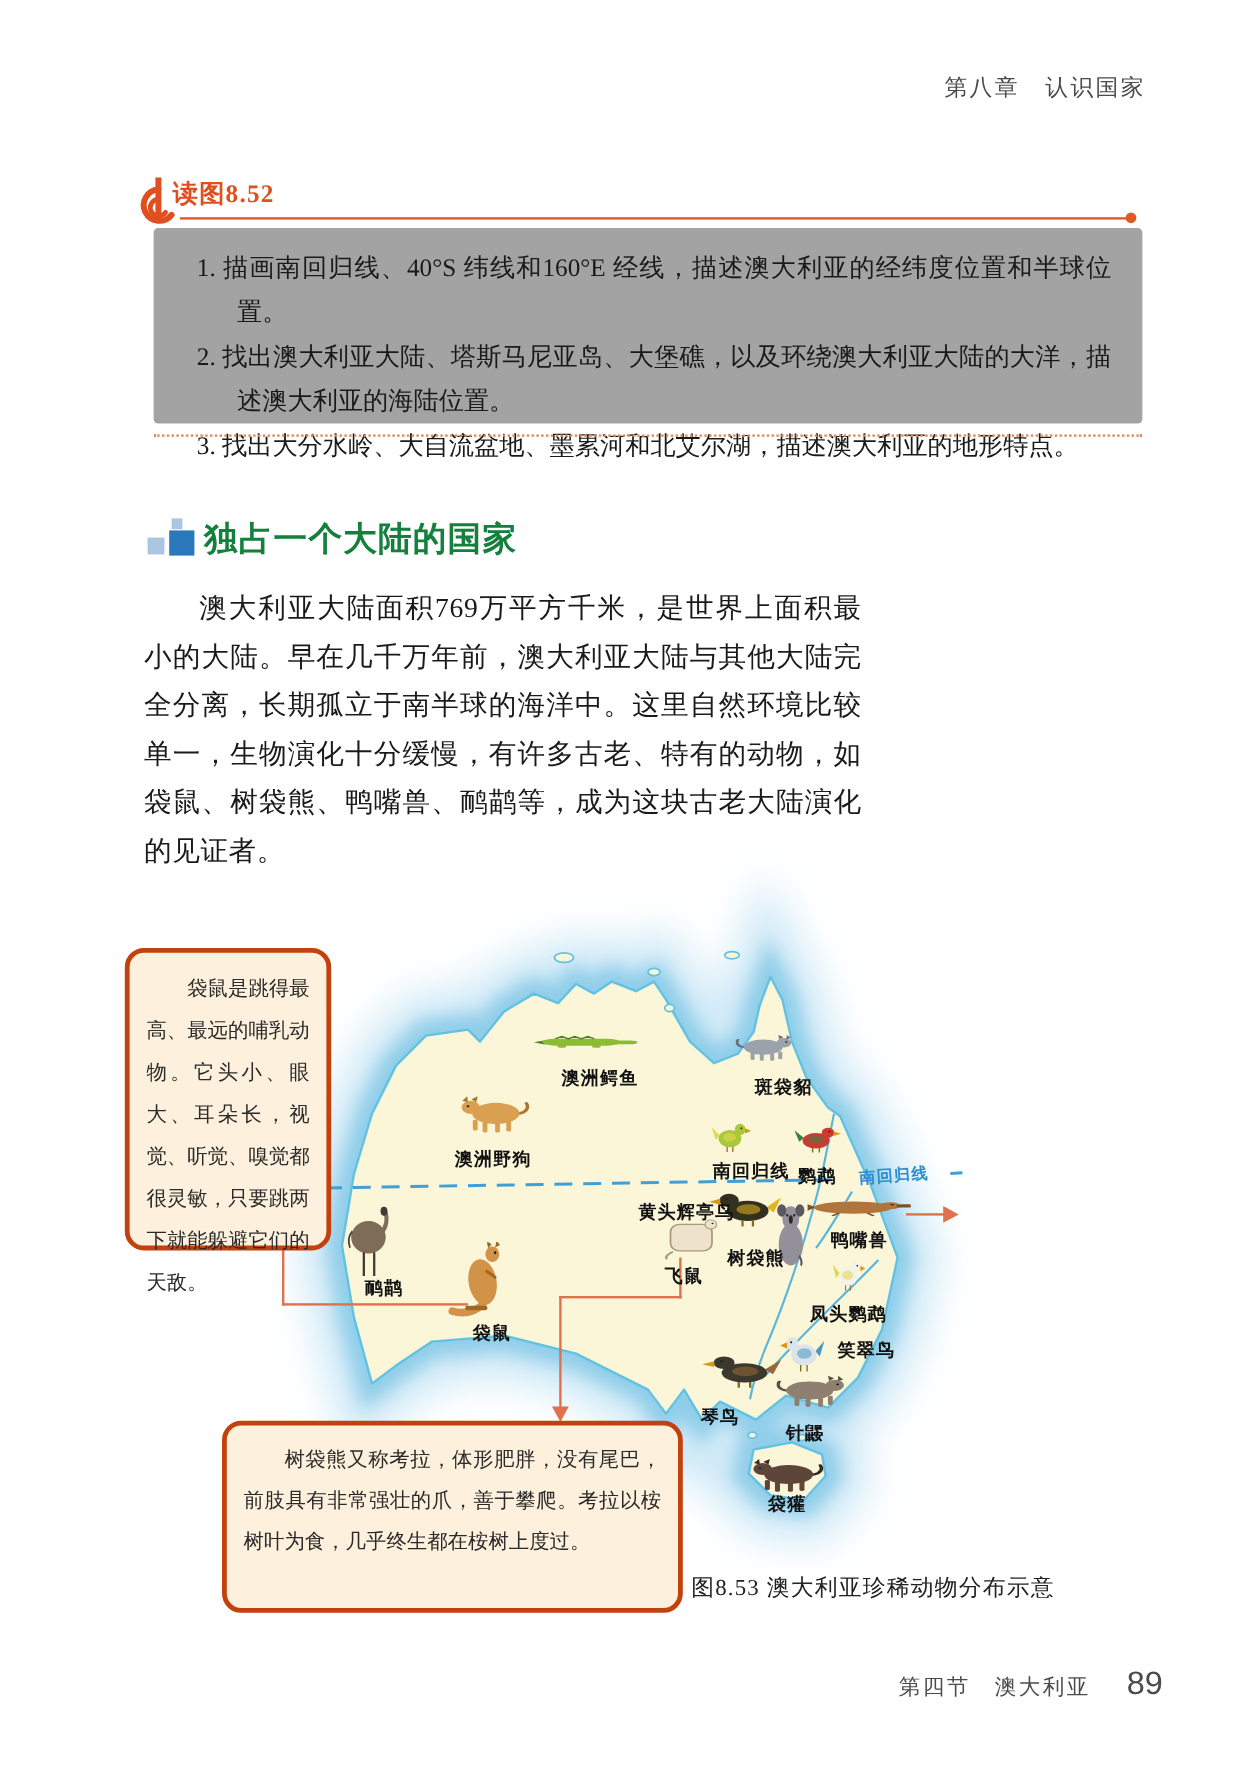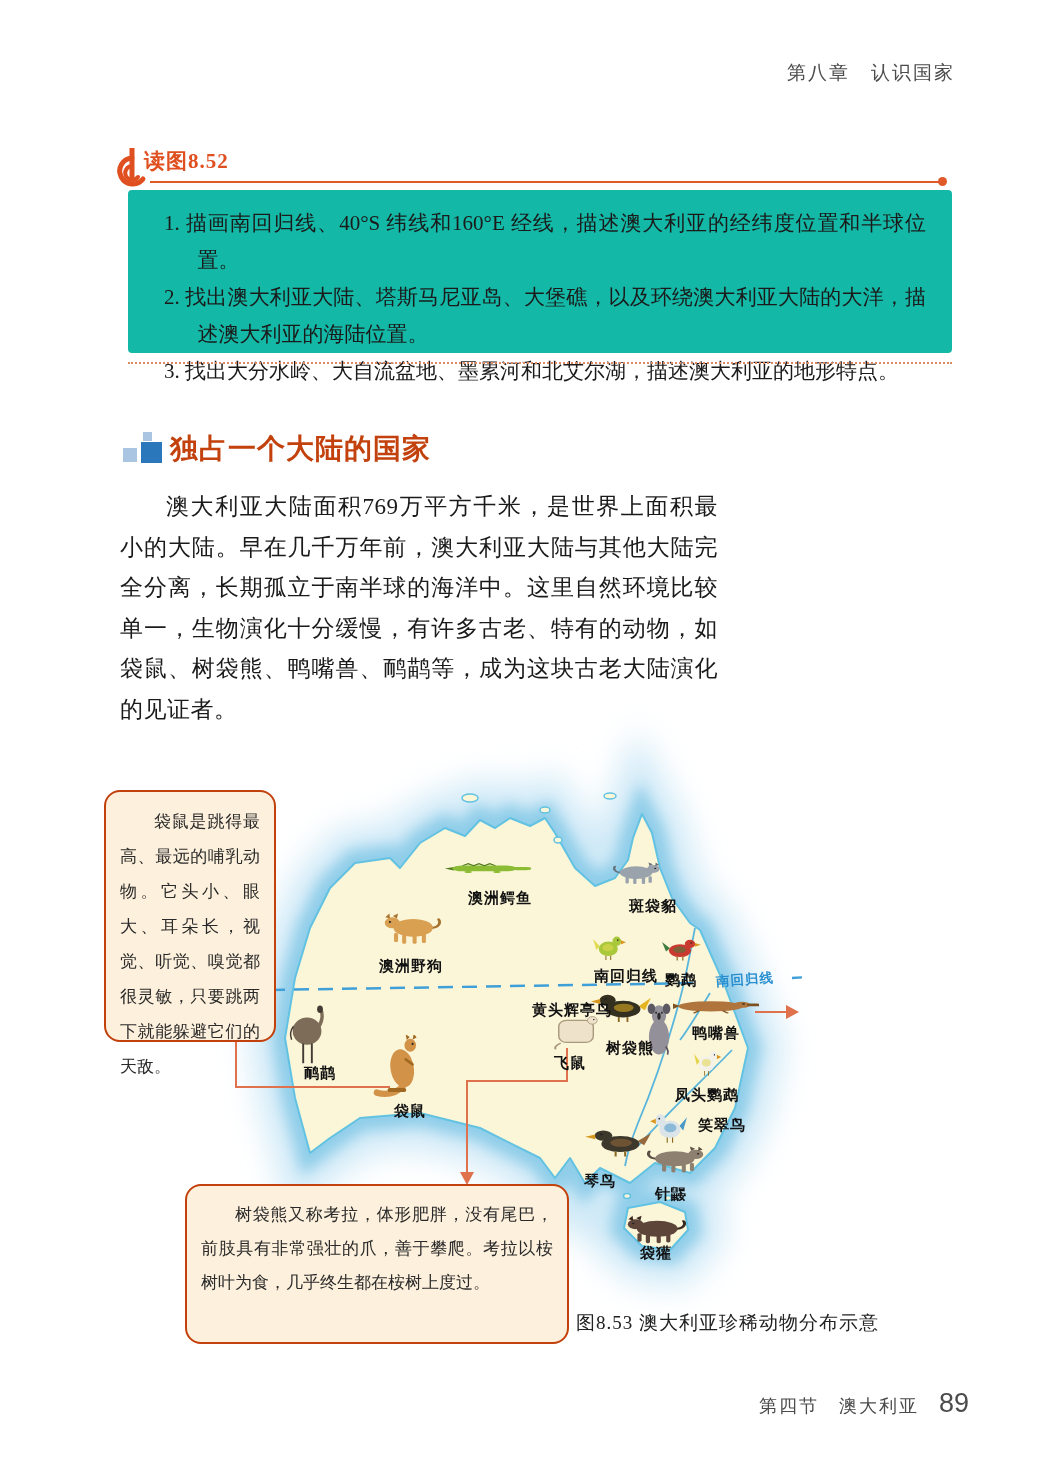--- a/index.html
+++ b/index.html
@@ -2,49 +2,49 @@
 <html><head>
 <meta charset="utf-8">
 <style>
   html,body{margin:0;padding:0;background:#ffffff;}
   .page{position:relative;width:1043px;height:1473px;background:#ffffff;overflow:hidden;
         font-family:"Liberation Serif","DejaVu Serif",serif;color:#1a1a1a;}
   .sans{font-family:"Liberation Sans","DejaVu Sans",sans-serif;}
 
   
   .hdr{position:absolute;top:60px;right:88px;font-size:19px;color:#4b4b4b;letter-spacing:2px;}
-  .ftr{position:absolute;top:1388px;right:74px;display:flex;align-items:baseline;gap:20px;color:#4b4b4b;}
+  .ftr{position:absolute;top:1388px;right:74px;display:flex;align-items:baseline;gap:30px;color:#4b4b4b;}
   .ftr .sec{font-size:18px;letter-spacing:2px;}
   .ftr .num{font-size:27px;}
 
   
   .swirl{position:absolute;left:110px;top:146px;width:40px;height:52px;}
   .rd-title{position:absolute;left:144px;top:147px;font-size:21px;font-weight:600;color:#df4f1f;letter-spacing:1px;}
   .rd-line{position:absolute;left:150px;top:181px;width:792px;height:2px;background:#df5a28;}
   .rd-dot{position:absolute;left:938px;top:177px;width:9px;height:9px;border-radius:50%;background:#df5a28;}
-  .rd-box{position:absolute;left:128px;top:190px;width:824px;height:163px;background:#14b8a6;border-radius:4px;}
+  .rd-box{position:absolute;left:128px;top:190px;width:824px;height:163px;background:#a3a3a3;border-radius:4px;}
   .rd-items{padding:15px 26px 0 36px;font-size:21px;line-height:37px;}
   .rd-item{padding-left:1.6em;text-indent:-1.6em;text-align:justify;}
   .dotline{position:absolute;left:128px;top:362px;width:824px;height:0;border-top:2px dotted #dd8a5e;}
 
   
   .h-squares{position:absolute;left:123px;top:430px;width:42px;height:36px;}
   .sq{position:absolute;}
   .sq.big{left:18px;top:12px;width:21px;height:21px;background:#2a77bc;}
   .sq.small{left:0px;top:18px;width:14px;height:14px;background:#aac5e2;}
   .sq.tiny{left:20px;top:2px;width:9px;height:9px;background:#aac5e2;}
-  .h-text{position:absolute;left:170px;top:430px;font-size:28px;font-weight:bold;color:#c2410c;letter-spacing:1px;}
+  .h-text{position:absolute;left:170px;top:430px;font-size:28px;font-weight:bold;color:#15803d;letter-spacing:1px;}
   .para{position:absolute;left:120px;top:487px;width:598px;font-size:23px;line-height:40.5px;
         text-align:justify;text-indent:2em;letter-spacing:0.5px;}
 
   
   .fig{position:absolute;left:0;top:770px;width:1043px;height:600px;}
   .map-svg{position:absolute;left:240px;top:8px;width:580px;height:540px;overflow:visible;}
 
-  .callout{position:absolute;background:#fdf0dc;border:2px solid #c2410c;border-radius:16px;
+  .callout{position:absolute;background:#fdf0dc;border:4px solid #c2410c;border-radius:16px;
            box-sizing:border-box;padding:12px 14px;font-size:17px;line-height:34px;
            text-align:justify;text-indent:2em;color:#2a2a2a;}
   .co-kang{left:104px;top:20px;width:172px;height:252px;line-height:35px;}
   .co-platy{left:794px;top:88px;width:170px;height:324px;line-height:33.5px;}
   .co-koala{left:185px;top:414px;width:384px;height:160px;line-height:34px;}
 
   .conn{position:absolute;background:#e0714d;}
   .arrow{position:absolute;width:0;height:0;}
   .arrow.up{border-left:7px solid transparent;border-right:7px solid transparent;border-bottom:13px solid #e0714d;}
   .arrow.down{border-left:7px solid transparent;border-right:7px solid transparent;border-top:13px solid #e0714d;}

